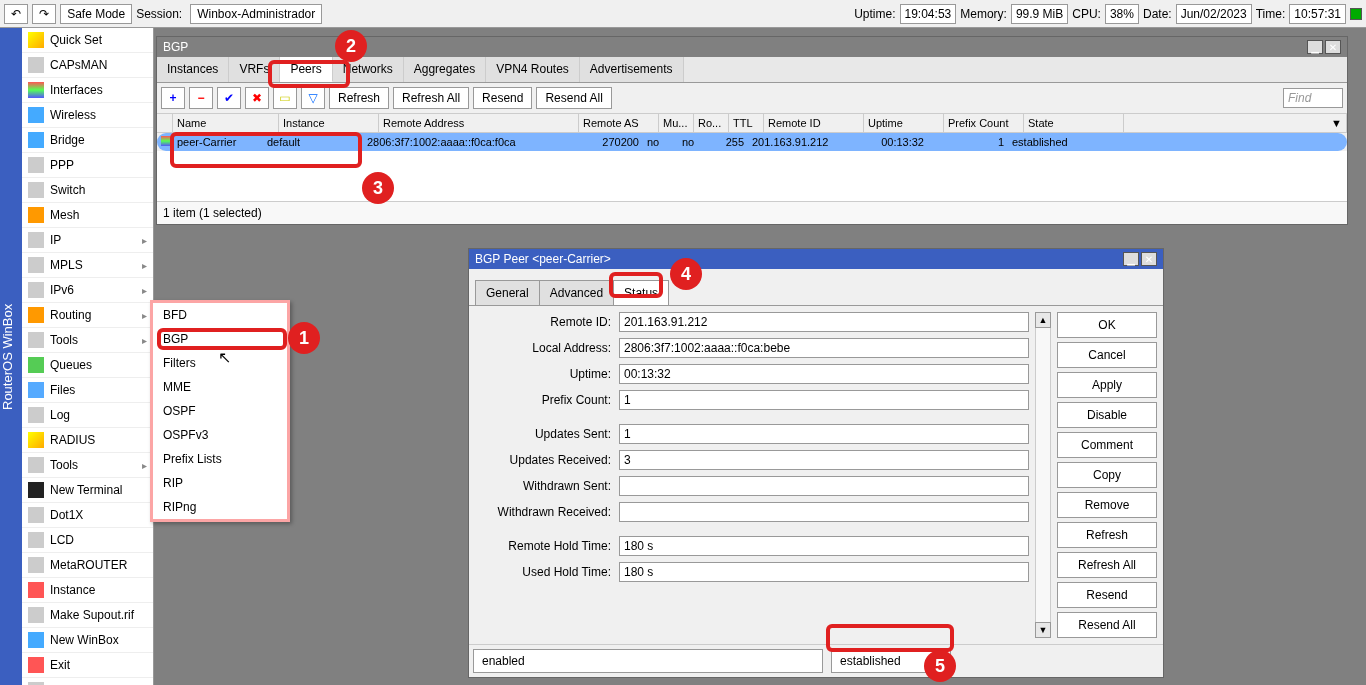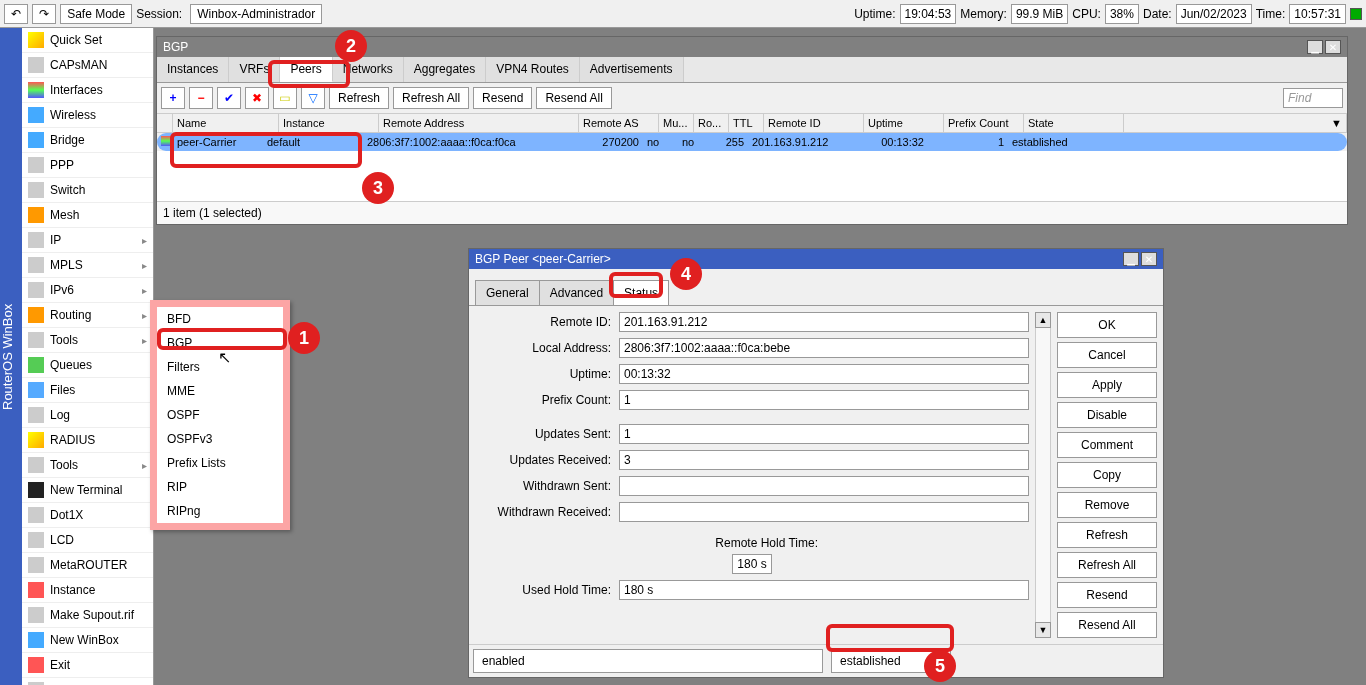--- a/index.html
+++ b/index.html
@@ -15,21 +15,21 @@
 
 
 .vert-label { position: absolute; left: 0; top: 28px; bottom: 0; width: 22px; background: #3b5fc0; color: #fff; writing-mode: vertical-rl; transform: rotate(180deg); text-align: center; padding: 8px 0; font-size: 13px; }
 
 
 .sidebar { position: absolute; left: 22px; top: 28px; width: 132px; bottom: 0; background: #fff; border-right: 1px solid #999; }
 .side-item { display: flex; align-items: center; gap: 6px; padding: 4px 6px; cursor: pointer; border-bottom: 1px solid #eee; }
 .side-sub { margin-left: auto; color: #888; font-size: 10px; }
 
 
-.submenu { position: absolute; left: 150px; top: 300px; width: 140px; background: #fff; border: 7px solid #fca5a5; box-shadow: 2px 2px 4px rgba(0,0,0,0.3); z-index: 50; }
+.submenu { position: absolute; left: 150px; top: 300px; width: 140px; background: #fff; border: 3px solid #fca5a5; box-shadow: 2px 2px 4px rgba(0,0,0,0.3); z-index: 50; }
 .submenu-item { padding: 5px 10px; cursor: pointer; }
 
 
 .bgp-window { position: absolute; left: 156px; top: 36px; width: 1192px; background: #f0f0f0; border: 1px solid #666; }
 .win-title { background: #808080; color: #fff; padding: 3px 6px; display: flex; align-items: center; }
 .win-ctrls { margin-left: auto; display: flex; gap: 2px; }
 .win-ctrl { width: 16px; height: 14px; border: 1px solid #555; background: #ddd; font-size: 10px; display: flex; align-items: center; justify-content: center; cursor: pointer; }
 
 .tabs { display: flex; border-bottom: 1px solid #999; background: #e8e8e8; }
 .tab { padding: 5px 10px; border-right: 1px solid #ccc; cursor: pointer; background: #e0e0e0; }
@@ -347,21 +347,21 @@
     <div class="form-input">3</div>
   </div>
         <div class="form-row" style="">
     <div class="form-label">Withdrawn Sent:</div>
     <div class="form-input"></div>
   </div>
         <div class="form-row" style="">
     <div class="form-label">Withdrawn Received:</div>
     <div class="form-input"></div>
   </div>
-        <div class="form-row" style="margin-top:14px;flex-direction:column;">
+        <div class="form-row" style="margin-top:14px;">
     <div class="form-label">Remote Hold Time:</div>
     <div class="form-input">180 s</div>
   </div>
         <div class="form-row" style="">
     <div class="form-label">Used Hold Time:</div>
     <div class="form-input">180 s</div>
   </div>
       </div>
     <div class="scroll-col">
       <div class="scroll-btn">▲</div>

